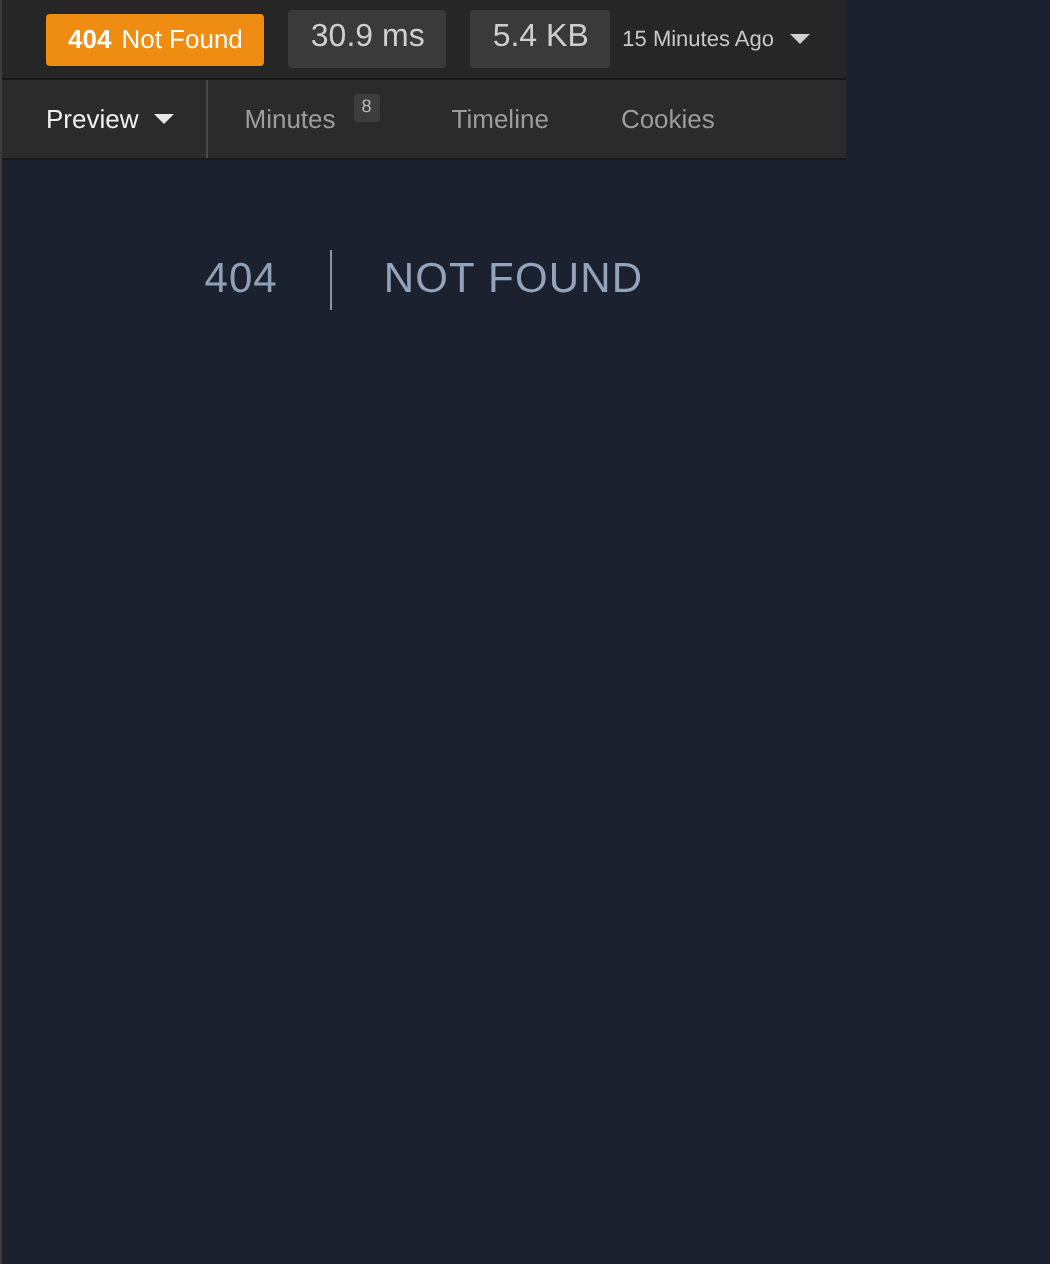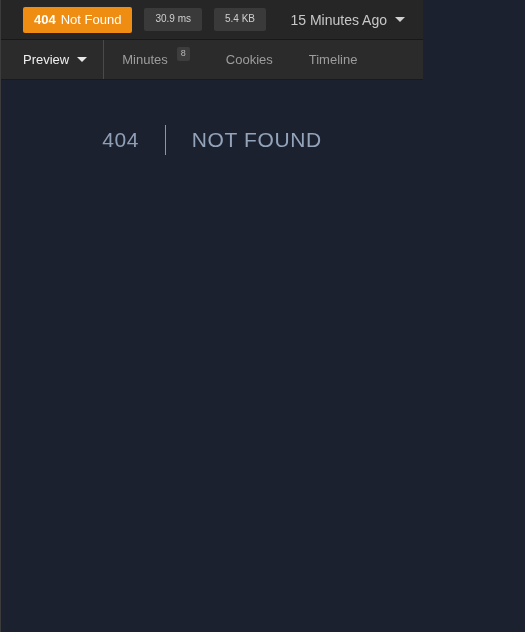--- a/index.html
+++ b/index.html
@@ -54,34 +54,34 @@
   .status-code {
     font-weight: bold;
   }
   .status-text {
     font-weight: normal;
   }
 
   .pill {
     background: #3a3a3a;
     color: #cfcfcf;
-    font-size: 10px;
+    font-size: 16px;
     line-height: 1;
     padding: 6px 11px 7px 11px;
     border-radius: 2px;
     margin-left: 12px;
     white-space: nowrap;
     cursor: default;
   }
 
   .spacer { flex: 1 1 auto; }
 
   .time-dropdown {
     color: #c8c8c8;
-    font-size: 14px;
+    font-size: 11px;
     display: inline-flex;
     align-items: center;
     gap: 8px;
     cursor: pointer;
     padding-right: 4px;
     white-space: nowrap;
   }
 
   .caret {
     width: 0;
@@ -209,25 +209,25 @@
       <span>Preview</span>
       <span class="caret bright"></span>
     </div>
 
     <div class="tab">
       <span>Minutes</span>
       <span class="tab-badge">8</span>
     </div>
 
     <div class="tab">
+      <span>Timeline</span>
+    </div>
+
+    <div class="tab">
       <span>Cookies</span>
-    </div>
-
-    <div class="tab">
-      <span>Timeline</span>
     </div>
 
   </div>
 
   <div class="content">
     <div class="error-block">
       <span class="error-code">404</span>
       <span class="error-divider"></span>
       <span class="error-message">NOT FOUND</span>
     </div>

